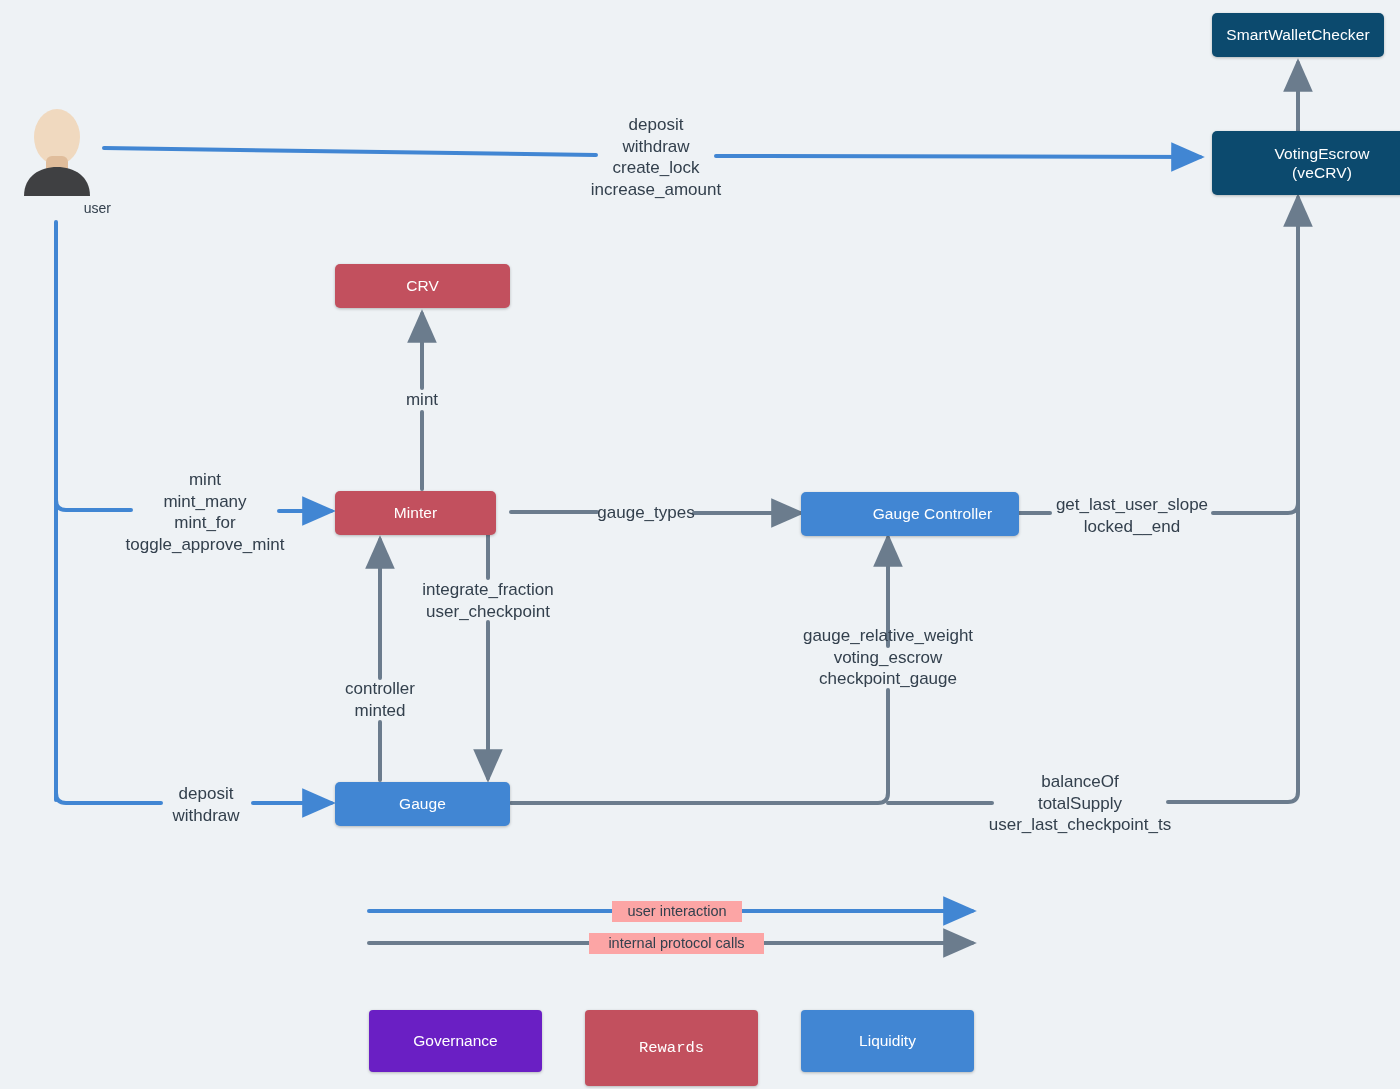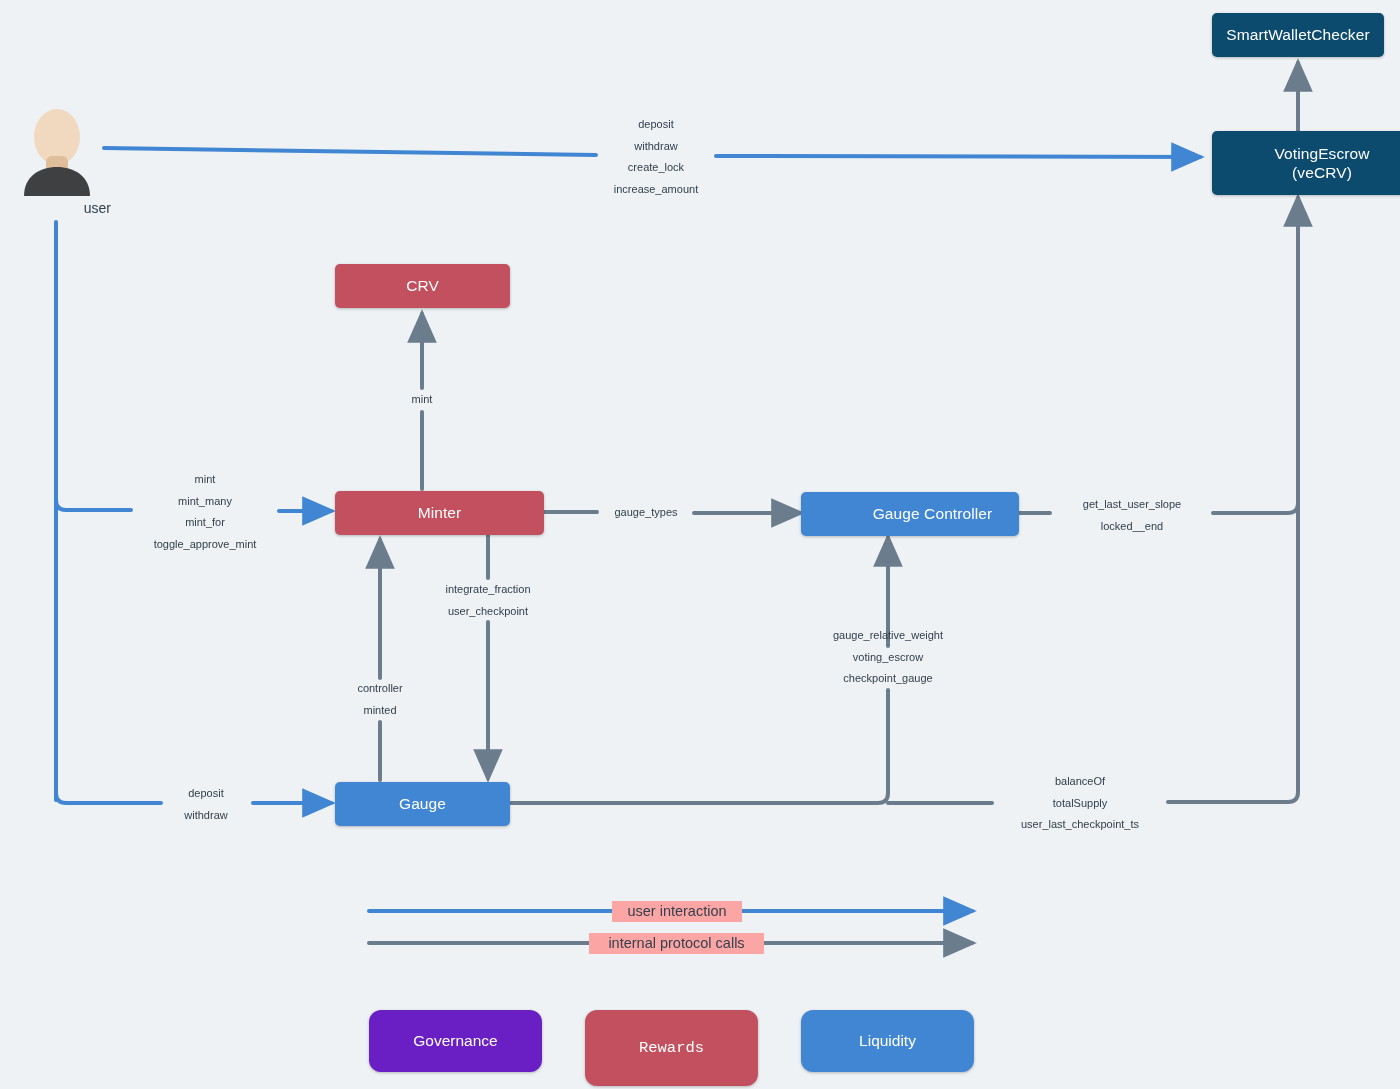--- a/index.html
+++ b/index.html
@@ -37,21 +37,21 @@
     font-weight: 400;
     letter-spacing: 0.1px;
   }
   .node.gov { background: #0c4a6e; }
   .node.rew { background: #c2505e; }
   .node.liq { background: #4186d3; }
 
   .edge-label {
     position: absolute;
     color: #33404d;
-    font-size: 11px;
+    font-size: 17px;
     line-height: 21.5px;
     text-align: center;
     white-space: pre;
     pointer-events: none;
   }
   .legend-label {
     position: absolute;
     color: #33404d;
     font-size: 14.5px;
     line-height: 21px;
@@ -72,21 +72,21 @@
     top: 108px;
     width: 78px;
     height: 90px;
   }
   .legend-key {
     position: absolute;
     display: flex;
     align-items: center;
     justify-content: center;
     color: #fff;
-    border-radius: 12px;
+    border-radius: 4px;
     font-size: 15.5px;
     box-shadow: 0 1px 3px rgba(0,0,0,0.25);
   }
 </style>
 </head>
 <body>
 
 <div id="canvas">
 
   <svg id="wires" viewBox="0 0 1400 1089">
@@ -163,21 +163,21 @@
 
   <div class="node gov" style="left:1212px;top:131px;width:172px;height:64px;flex-direction:column;padding-left:24px;">
     <span>VotingEscrow</span>
     <span>(veCRV)</span>
   </div>
 
   <div class="node rew" style="left:335px;top:264px;width:175px;height:44px;">
     <span>CRV</span>
   </div>
 
-  <div class="node rew" style="left:335px;top:491px;width:209px;height:44px;">
+  <div class="node rew" style="left:335px;top:491px;width:161px;height:44px;">
     <span>Minter</span>
   </div>
 
   <div class="node liq" style="left:801px;top:492px;width:173px;height:44px;padding-left:45px;">
     <span>Gauge Controller</span>
   </div>
 
   <div class="node liq" style="left:335px;top:782px;width:175px;height:44px;">
     <span>Gauge</span>
   </div>

